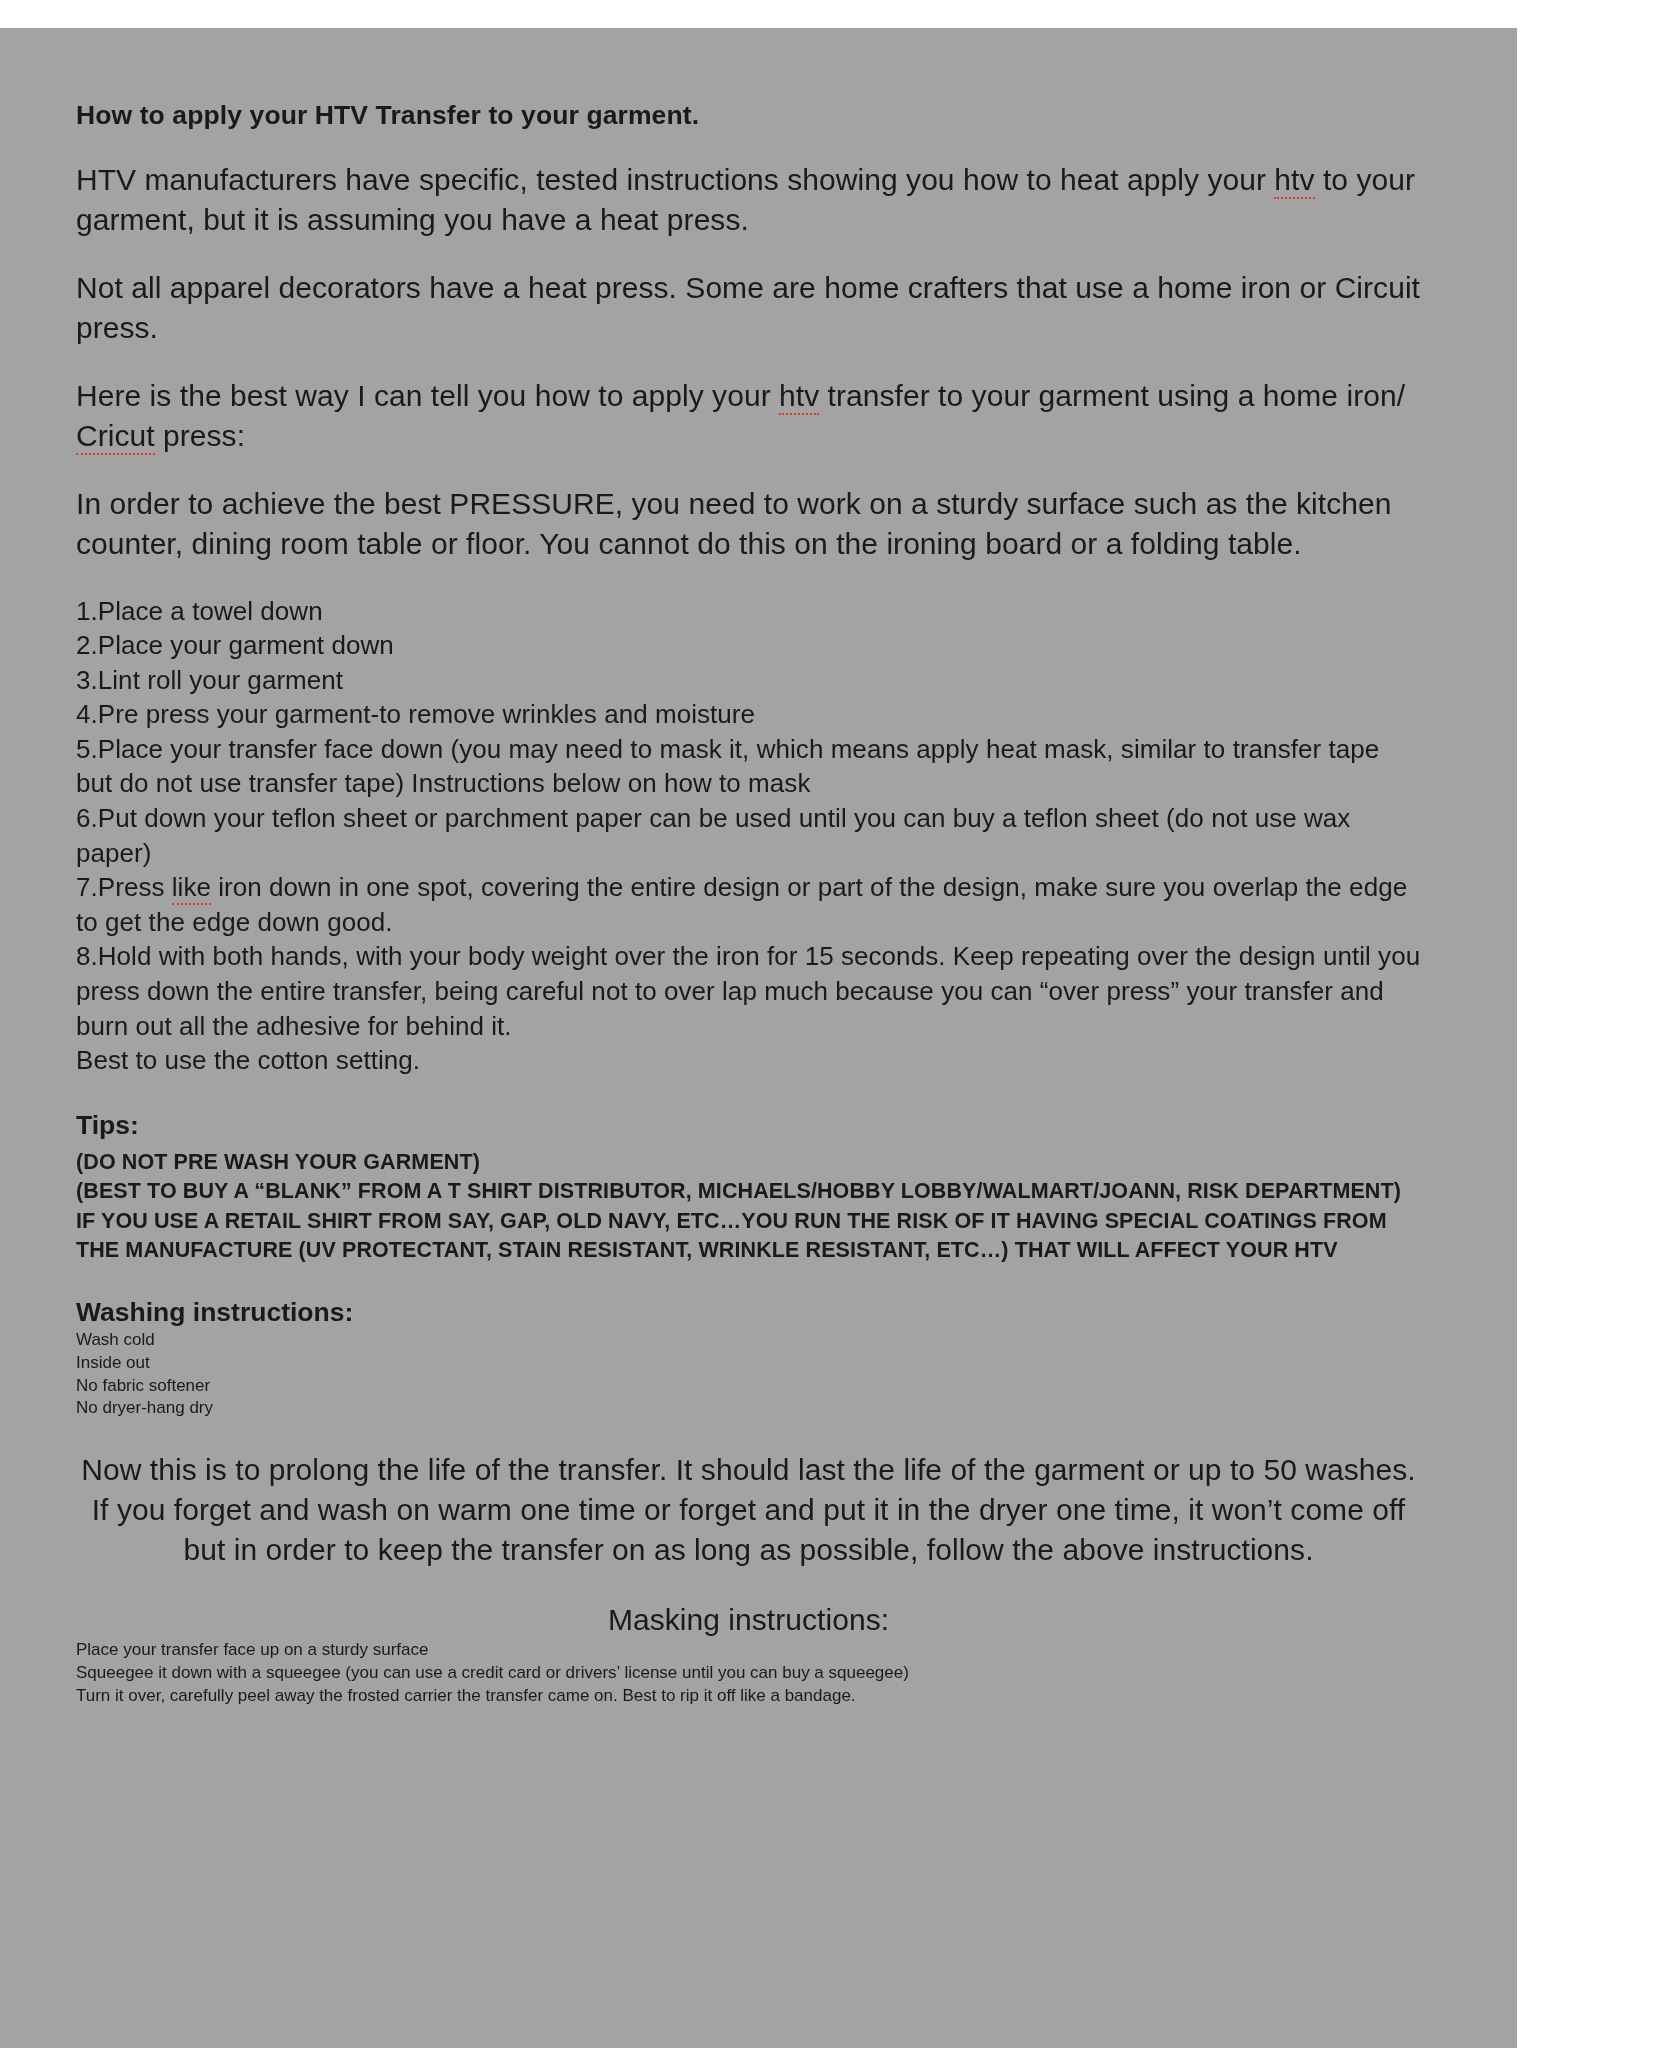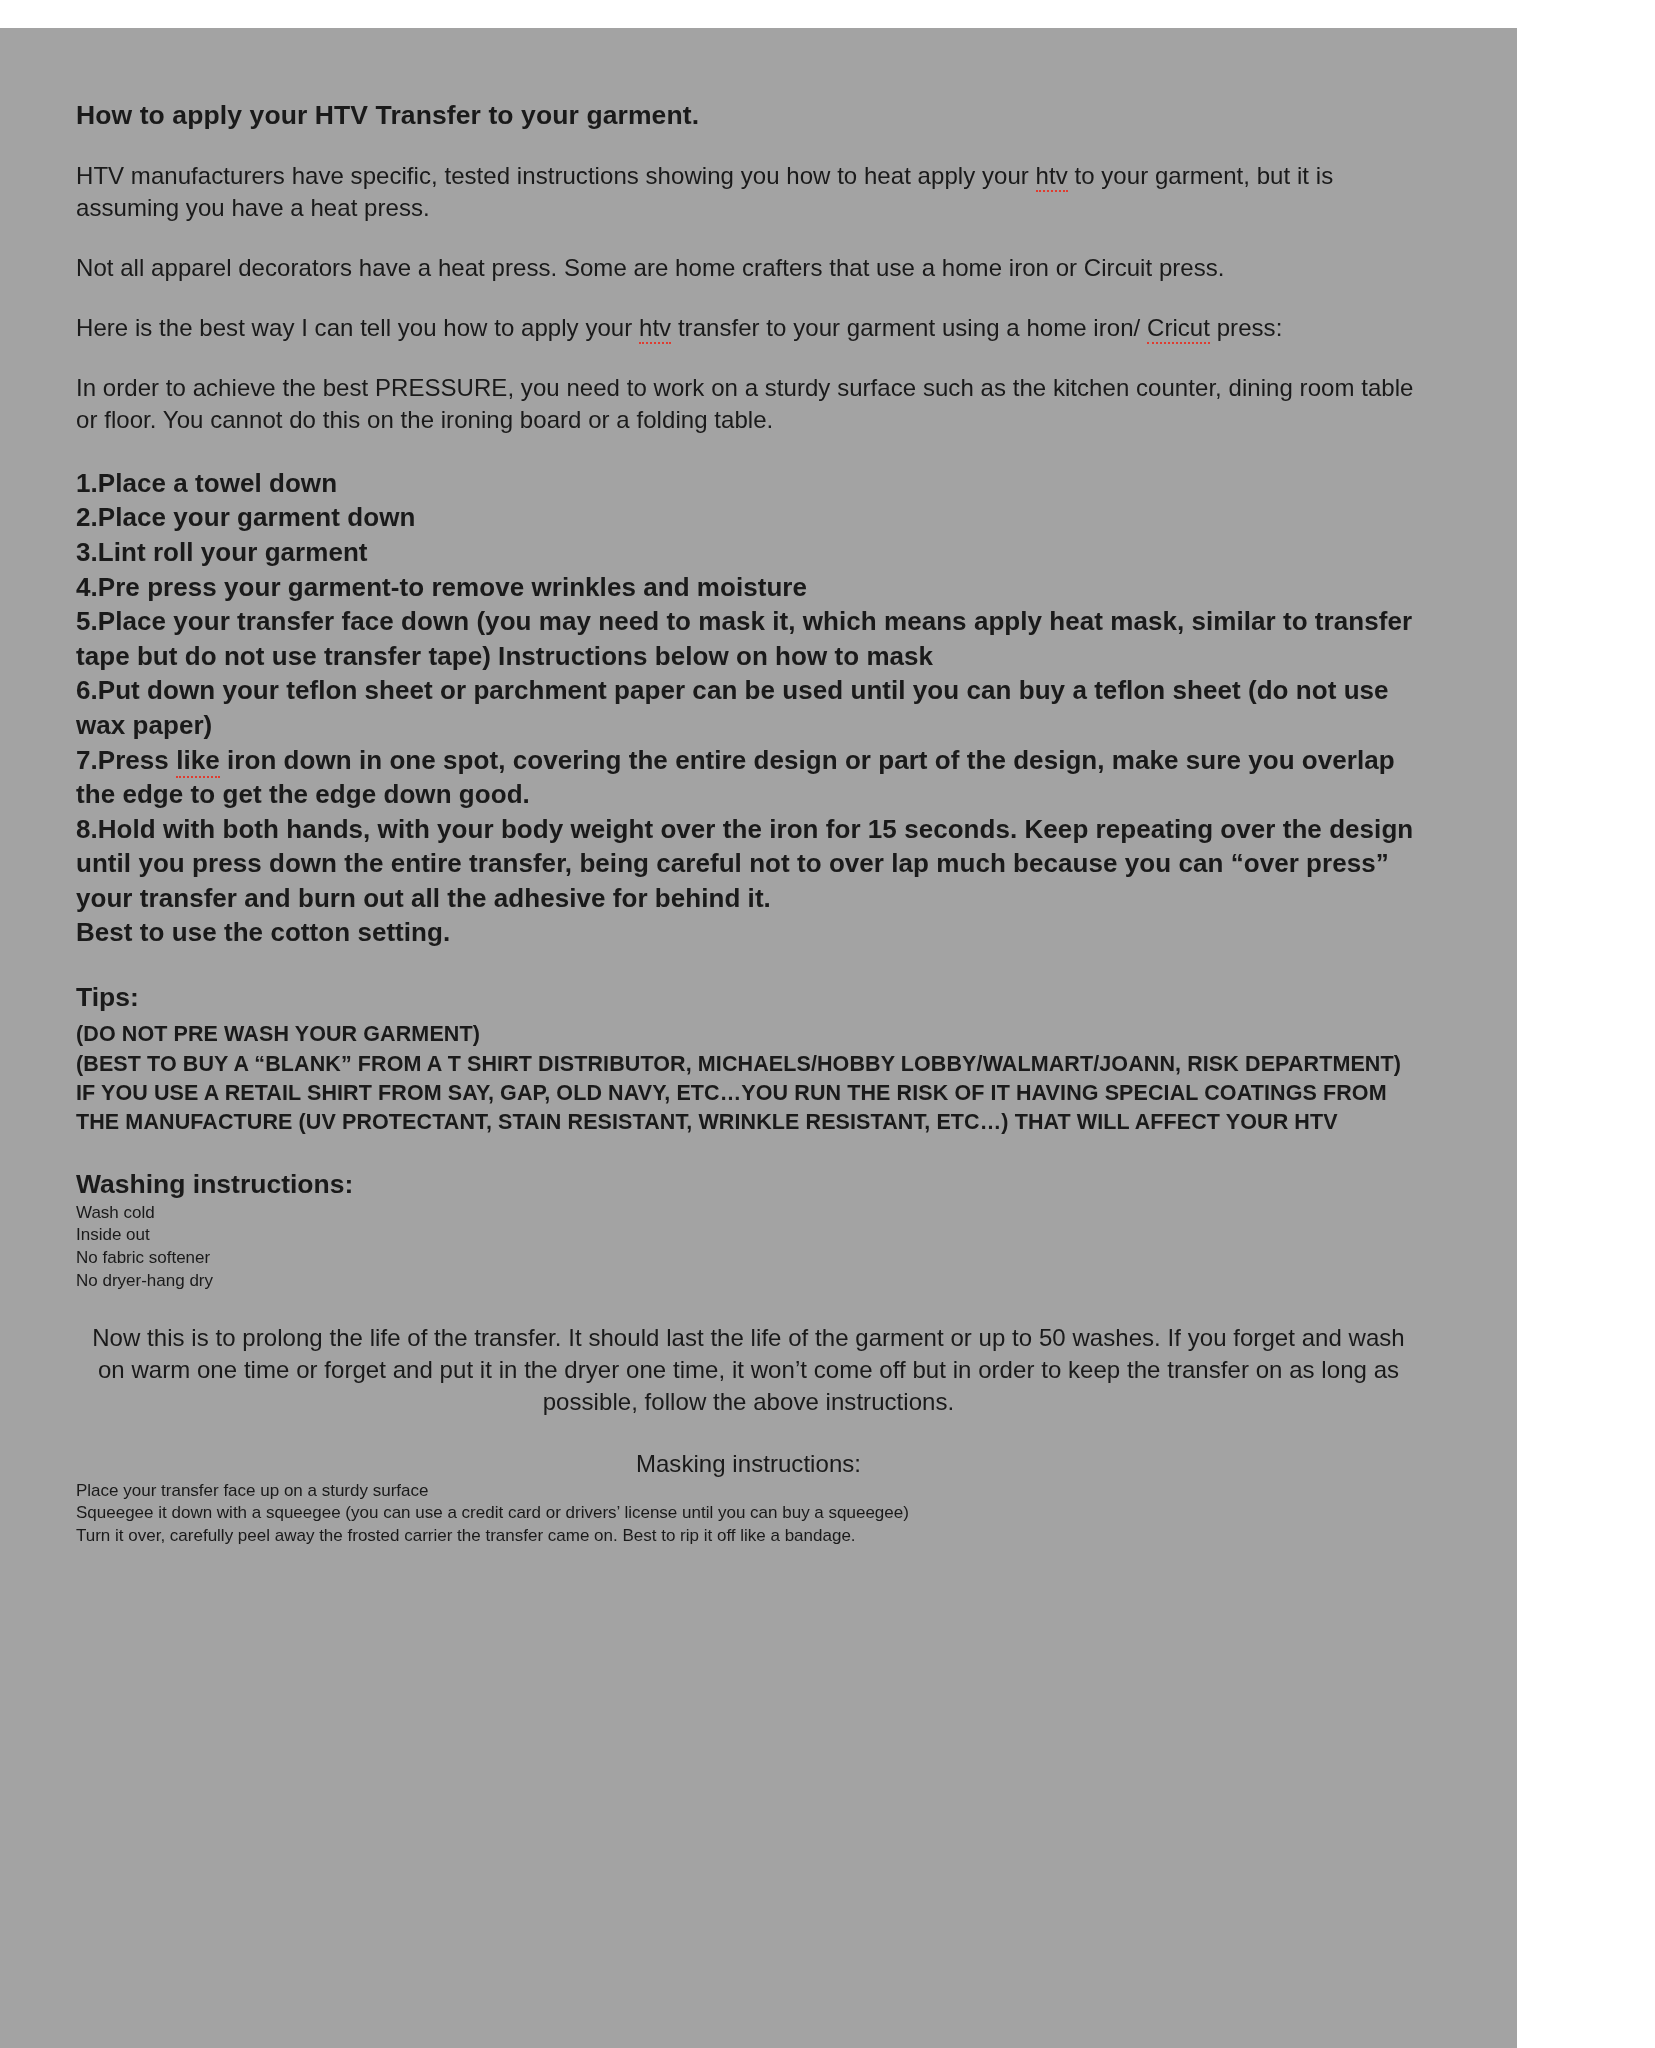--- a/index.html
+++ b/index.html
@@ -26,32 +26,31 @@
     max-width: 1470px;
   }
   h1.title {
     font-size: 26.5px;
     font-weight: bold;
     margin: 14px 0 0 0;
     letter-spacing: 0.1px;
     line-height: 1.3;
   }
   .para {
-    font-size: 24px;
+    font-size: 30px;
     line-height: 1.33;
     margin: 28px 0 0 0;
     letter-spacing: 0.05px;
   }
   .block {
     margin-top: 30px;
     text-align: center;
   }
   .list {
     margin-top: 30px;
-    font-weight: bold;
   }
   .list .li {
     font-size: 26px;
     line-height: 1.33;
     margin: 0;
     letter-spacing: 0.05px;
   }
   h2.subhead {
     font-size: 26.5px;
     font-weight: bold;

